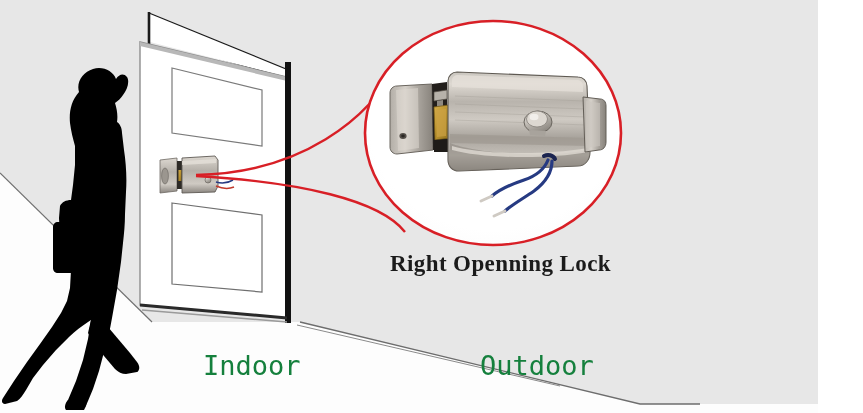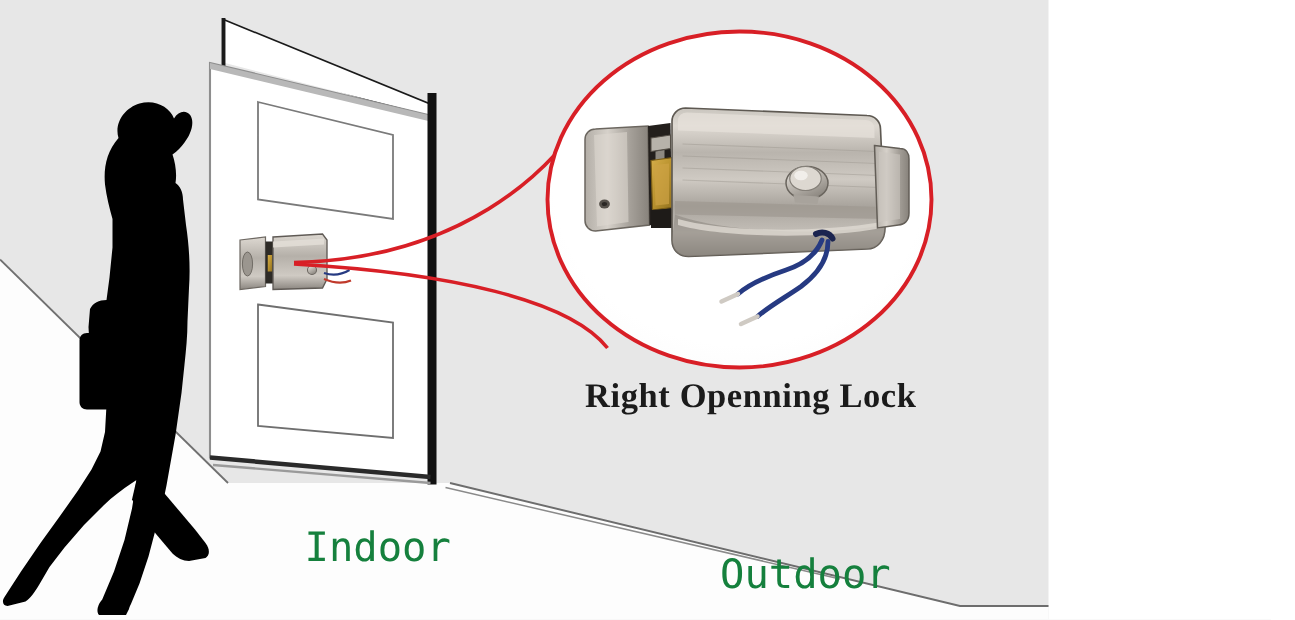--- a/index.html
+++ b/index.html
@@ -2,21 +2,21 @@
 <html><head>
 <meta charset="utf-8">
 <style>
   html, body {
     margin: 0;
     padding: 0;
     background: #ffffff;
   }
   #scene {
     position: relative;
-    width: 699px;
+    width: 818px;
     height: 413px;
     overflow: hidden;
     background: #ffffff;
     font-family: "Liberation Serif", "DejaVu Serif", serif;
   }
   #scene svg.layer {
     position: absolute;
     top: 0;
     left: 0;
     width: 863px;
@@ -41,21 +41,21 @@
     font-size: 23px;
     font-weight: 600;
   }
   #indoor-label {
     left: 203px;
     top: 350px;
     font-size: 27px;
   }
   #outdoor-label {
     left: 480px;
-    top: 368px;
+    top: 350px;
     font-size: 27px;
     text-align: right;
   }
 </style>
 </head>
 <body>
 
 <div id="scene">
 
   <svg class="layer" viewBox="0 0 863 413" preserveAspectRatio="none">

